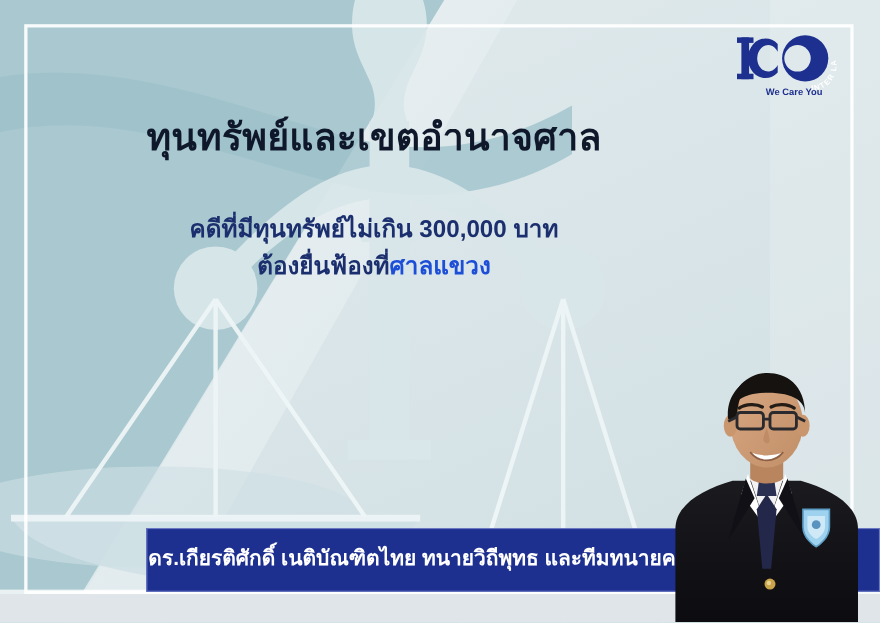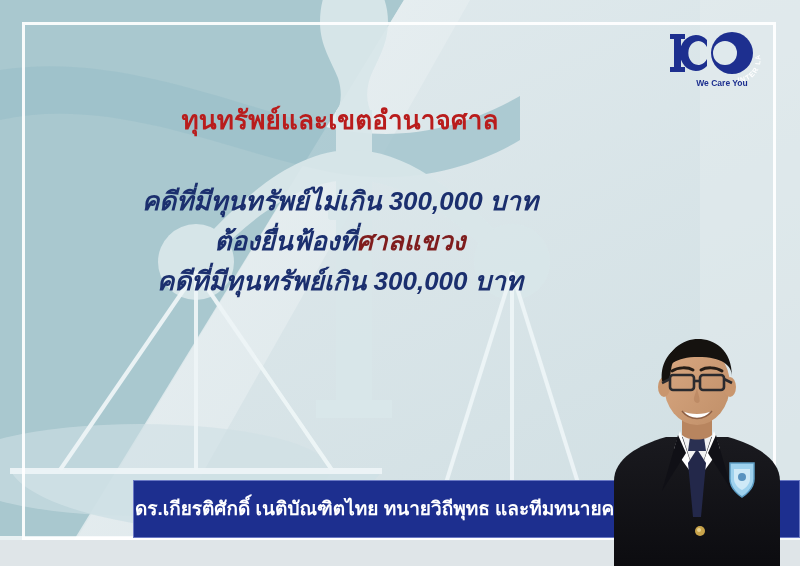--- a/index.html
+++ b/index.html
@@ -43,37 +43,36 @@
   .logo svg{display:block;width:108px;height:66px;}
 
   
   .copy{
     position:absolute;
     left:40px;top:104px;
     width:600px;
     text-align:center;
   }
   .headline{
-    font-size:26px;
+    font-size:34px;
     font-weight:700;
-    color:#b91c1c;
+    color:#0f172a;
     line-height:1.25;
     letter-spacing:.2px;
     margin:0 0 44px 0;
     white-space:nowrap;
   }
   .body-line{
-    font-size:26px;
+    font-size:22px;
     font-weight:700;
     color:#1b2f6e;
     line-height:1.55;
     white-space:nowrap;
-    font-style:italic;
-  }
-  .body-line .accent{color:#7f1d1d;}
+  }
+  .body-line .accent{color:#1d4ed8;}
 
   
   .portrait{
     position:absolute;
     right:8px;bottom:0;
     width:190px;height:235px;
     overflow:hidden;
   }
   .portrait svg{display:block;width:190px;height:235px;}
 
@@ -217,23 +216,20 @@
     <div class="headline">ทุนทรัพย์และเขตอำนาจศาล</div>
 
     <div class="body-line">
       <span>คดีที่มีทุนทรัพย์ไม่เกิน 300,000 บาท</span><span class="accent"></span>
     </div>
 
     <div class="body-line">
       <span>ต้องยื่นฟ้องที่</span><span class="accent">ศาลแขวง</span>
     </div>
 
-    <div class="body-line">
-      <span>คดีที่มีทุนทรัพย์เกิน 300,000 บาท</span><span class="accent"></span>
-    </div>
 
   </div>
 
   <div class="bottom-strip2"></div>
   <div class="bottom-strip"></div>
 
   <div class="banner">
     <div class="banner-line">ดร.เกียรติศักดิ์ เนติบัณฑิตไทย ทนายวิถีพุทธ และทีมทนายความ</div>
   </div>
 

